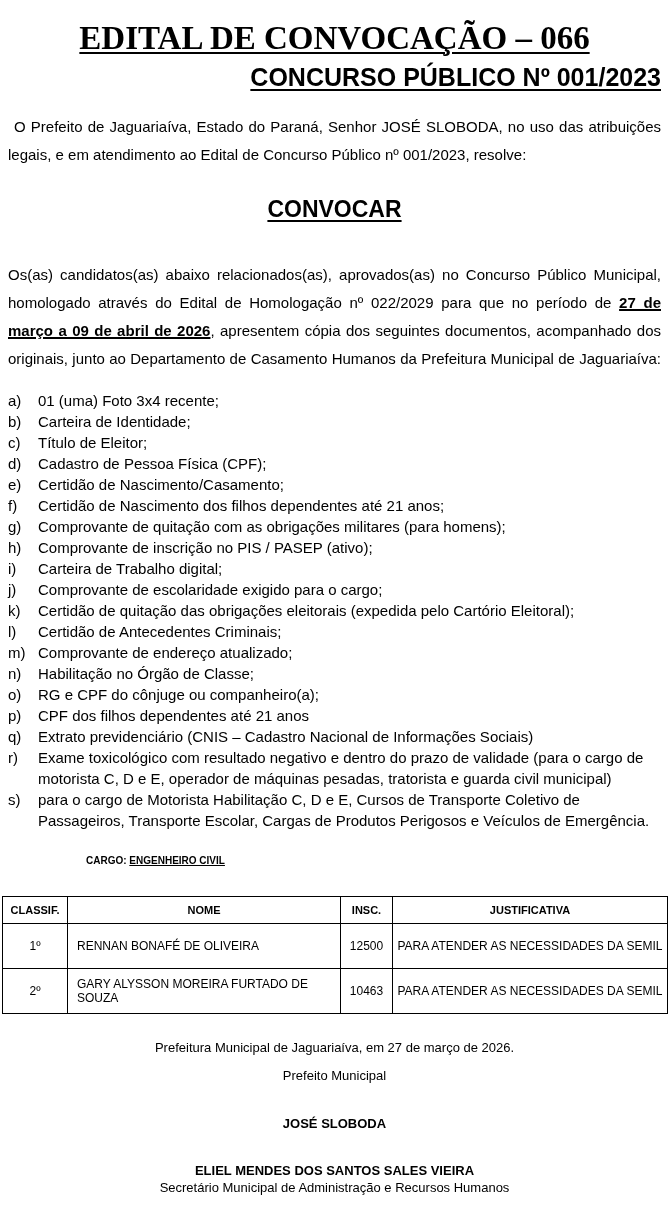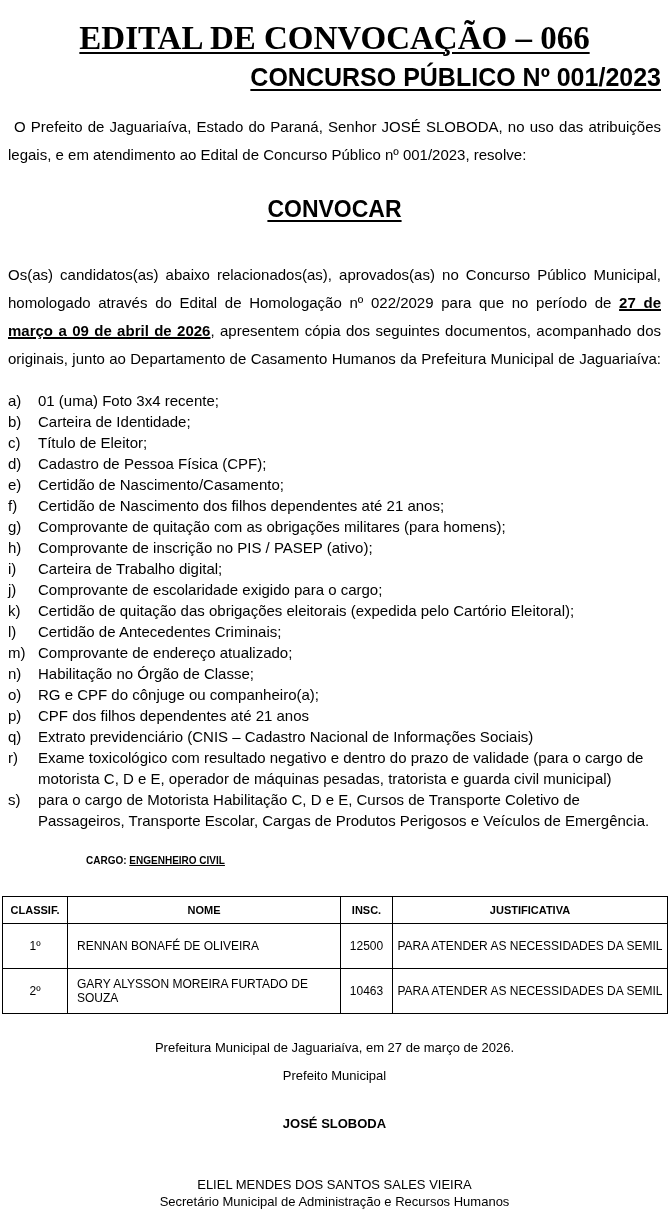--- a/index.html
+++ b/index.html
@@ -57,21 +57,21 @@
     table-layout: fixed;
   }
   .conv-table th, .conv-table td { border: 1px solid #000000; padding: 0; }
   .conv-table th { height: 27px; font-size: 11px; font-weight: bold; text-align: center; vertical-align: middle; }
   .conv-table td { height: 45px; font-size: 12px; text-align: center; vertical-align: middle; }
   .conv-table td.nome { text-align: left; padding-left: 9px; }
   .foot { text-align: center; font-size: 13px; line-height: 14px; }
   .date-line { margin-top: 27px; }
   .mayor-name { margin-top: 34px; font-weight: bold; }
   .mayor-title { margin-top: 14px; }
-  .sec-name { margin-top: 47px; font-weight: normal; }
+  .sec-name { margin-top: 33px; font-weight: bold; }
   .sec-title { margin-top: 3px; }
 </style>
 </head>
 <body>
 
 <div class="page">
 
   <h1 class="title">EDITAL DE CONVOCAÇÃO – 066</h1>
   <h2 class="subtitle">CONCURSO PÚBLICO Nº 001/2023</h2>
 

